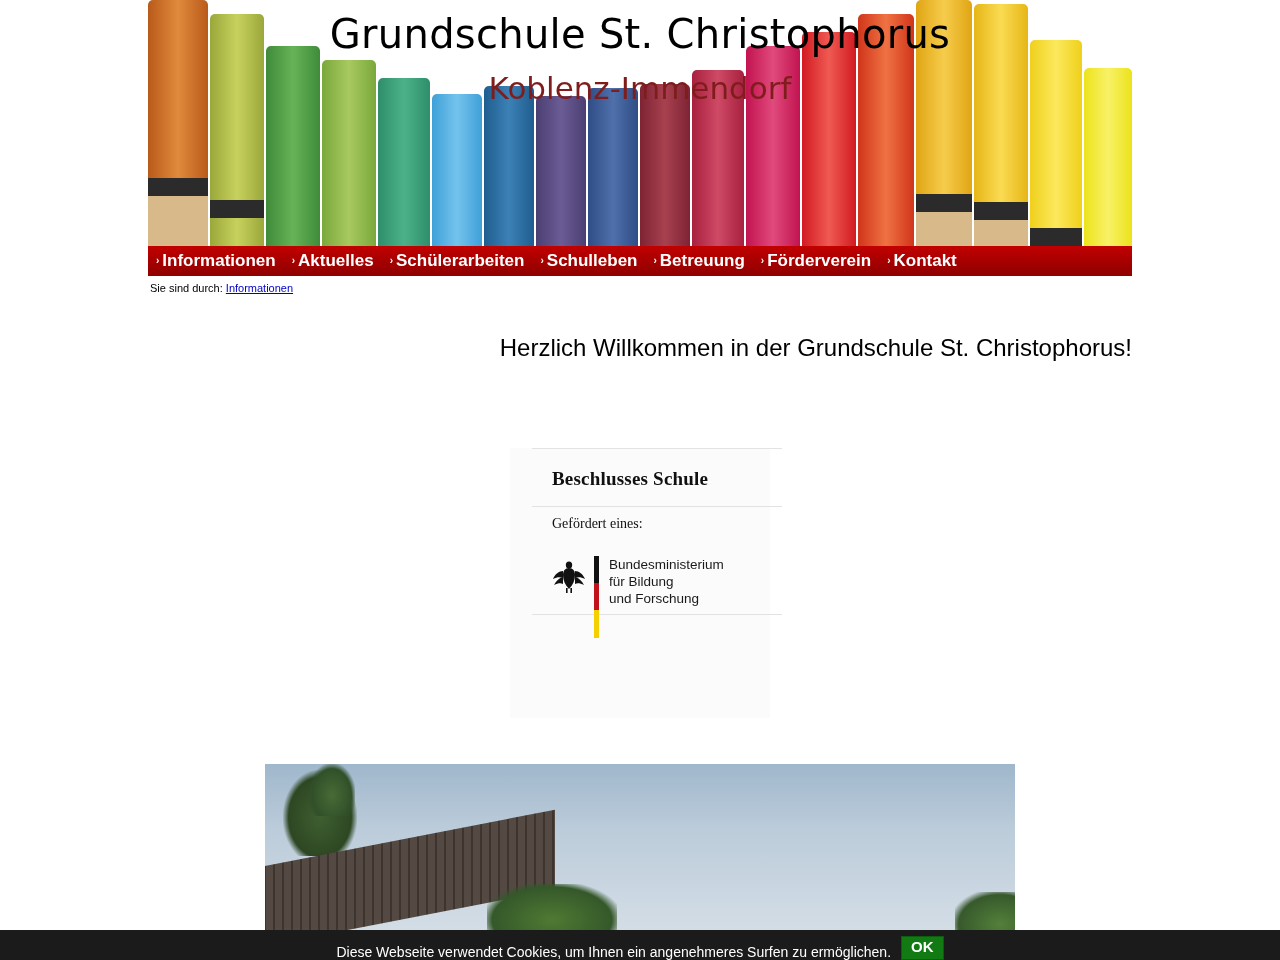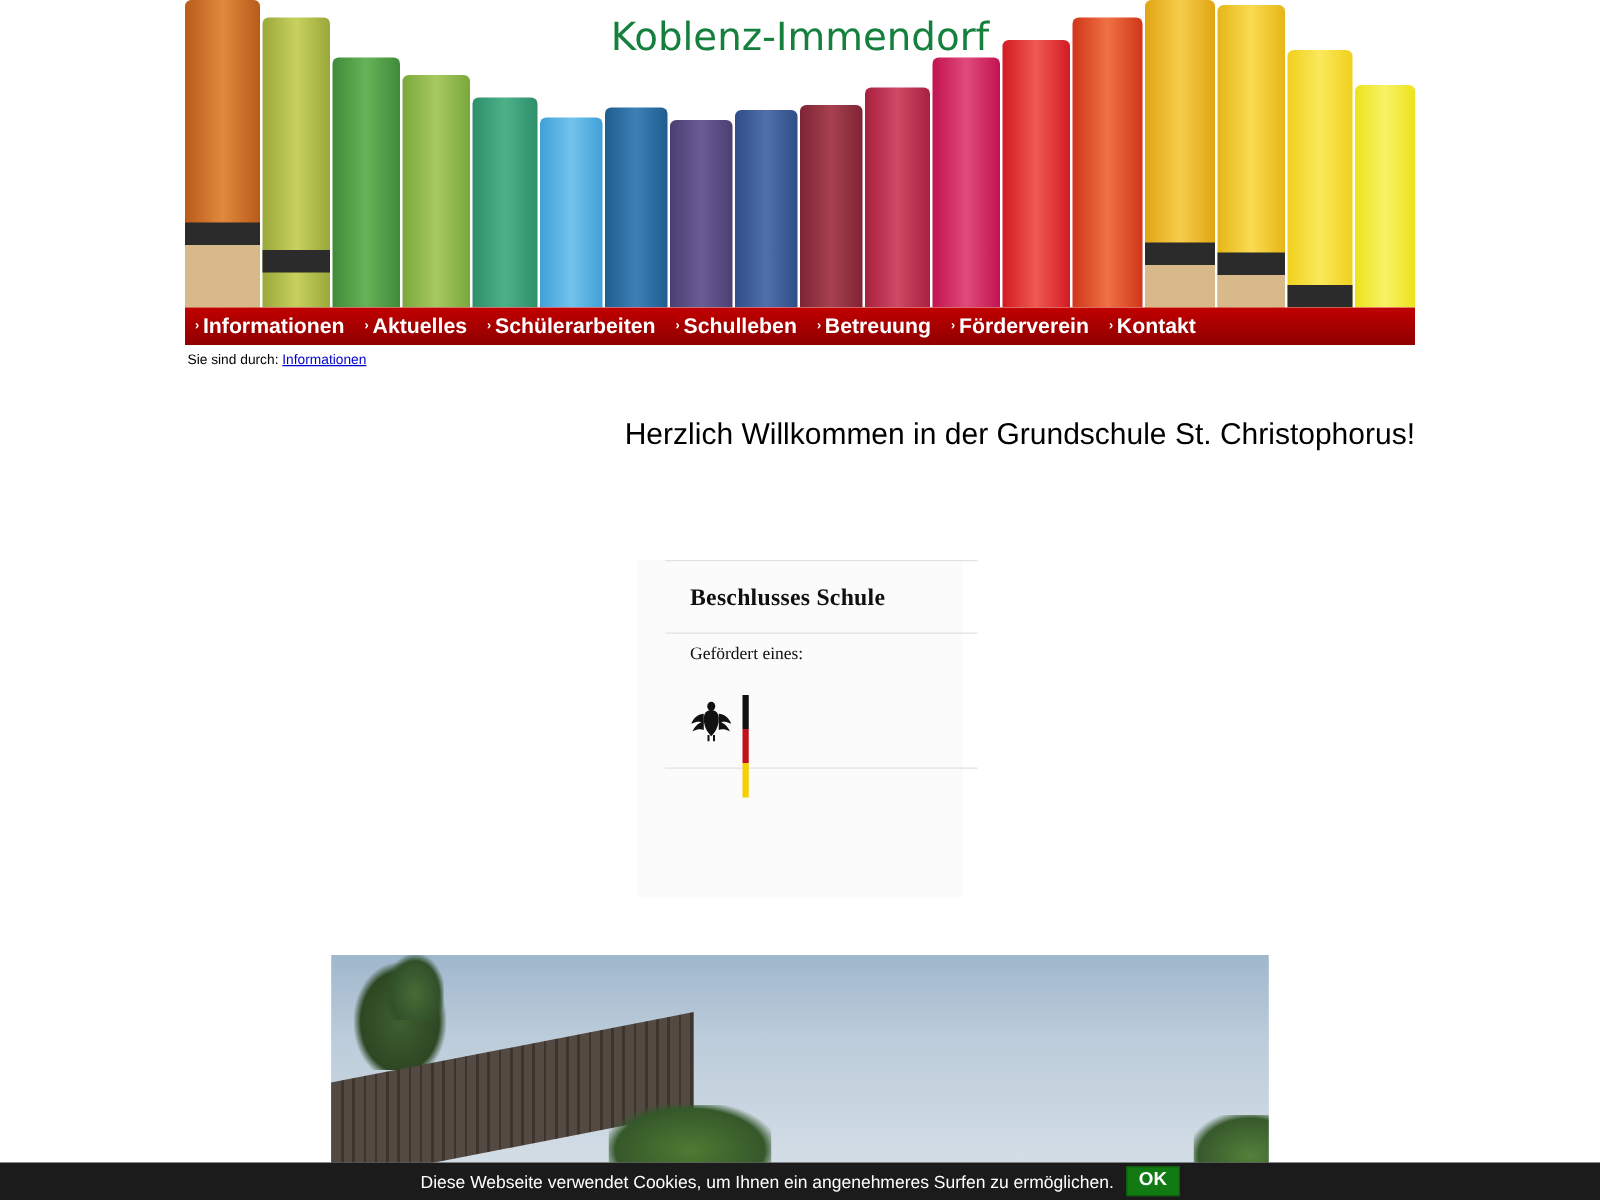--- a/index.html
+++ b/index.html
@@ -67,21 +67,21 @@
     font-size: 40px;
     color: #000000;
     font-family: "DejaVu Sans", sans-serif;
     font-weight: 400;
     margin: 10px 0 0 0;
     line-height: 48px;
     letter-spacing: 0.3px;
   }
   .banner-subtitle {
     font-size: 31px;
-    color: #15803d;
+    color: #7f1d1d;
     font-family: "DejaVu Sans", sans-serif;
     font-weight: 400;
     margin: 12px 0 0 0;
     line-height: 36px;
   }
 
   
   .navbar {
     position: absolute;
     left: 148px;
@@ -292,21 +292,21 @@
 
   
   .cookiebar {
     position: absolute;
     left: 0;
     bottom: 0;
     width: 1280px;
     height: 30px;
     background: #1b1b1b;
     display: flex;
-    align-items: center;
+    align-items: flex-end;
     justify-content: center;
     gap: 10px;
   }
   .cookie-text {
     color: #ffffff;
     font-size: 14px;
     font-family: "Liberation Sans", sans-serif;
   }
   .cookie-ok {
     background: #127a12;
@@ -353,20 +353,21 @@
       <div class="pencil" style="left:826px;width:54px;height:242px;background:linear-gradient(to right,#e6b617,#fadb52,#e6b617);">
         <div class="band" style="top:198px;"></div>
         <div class="wood" style="height:30px;top:216px;"></div>
       </div>
       <div class="pencil" style="left:882px;width:52px;height:206px;background:linear-gradient(to right,#f0d01c,#fbe95c,#f0d01c);">
         <div class="band" style="top:188px;"></div>
       </div>
       <div class="pencil" style="left:936px;width:48px;height:178px;background:linear-gradient(to right,#ece31b,#f8f167,#ece31b);"></div>
     </div>
     <div class="banner-title-wrap">
+      <div class="banner-title">Grundschule St. Christophorus</div>
       <div class="banner-subtitle">Koblenz-Immendorf</div>
     </div>
   </div>
 
   <div class="navbar">
     <a class="nav-item">
       <span class="nav-arrow">›</span>
       <span>Informationen</span>
     </a>
     <a class="nav-item">
@@ -417,20 +418,25 @@
             <path d="M11 15 C7 15 3 18 1 23 C5 21 8 21 11 22 Z"></path>
             <path d="M23 15 C27 15 31 18 33 23 C29 21 26 21 23 22 Z"></path>
             <path d="M11 21 C7 22 4 25 2 29 C6 27 9 27 11 28 Z"></path>
             <path d="M23 21 C27 22 30 25 32 29 C28 27 25 27 23 28 Z"></path>
             <rect x="14" y="32" width="1.6" height="5"></rect>
             <rect x="18.4" y="32" width="1.6" height="5"></rect>
           </g>
         </svg>
       </div>
       <div class="flagbar"></div>
+      <div class="bmbf-text">
+        <div>Bundesministerium</div>
+        <div>für Bildung</div>
+        <div>und Forschung</div>
+      </div>
     </div>
   </div>
 
   <div class="photo">
     <div class="sky"></div>
     <div class="tree-left"></div>
     <div class="tree-left2"></div>
     <div class="wall2"></div>
     <div class="wall"></div>
     <div class="roof">

